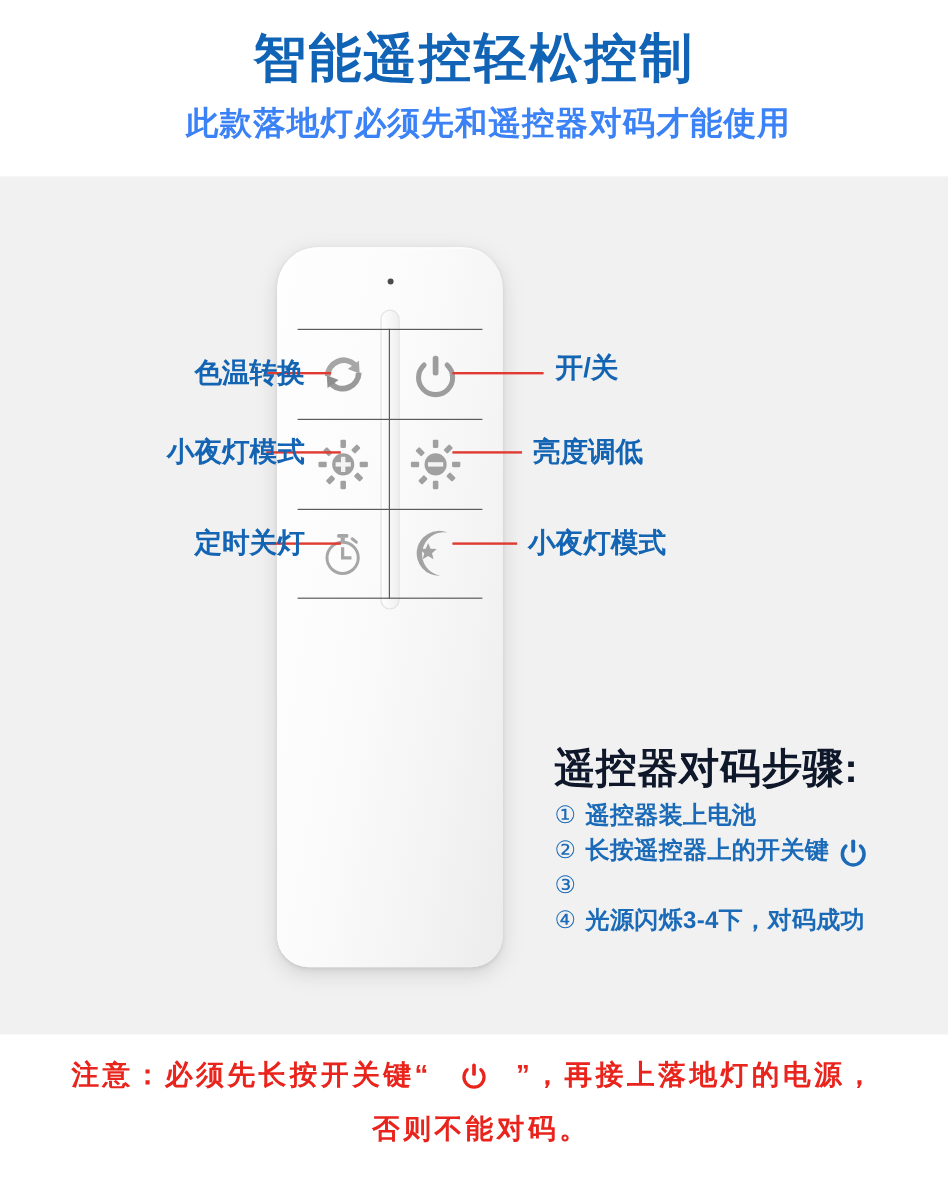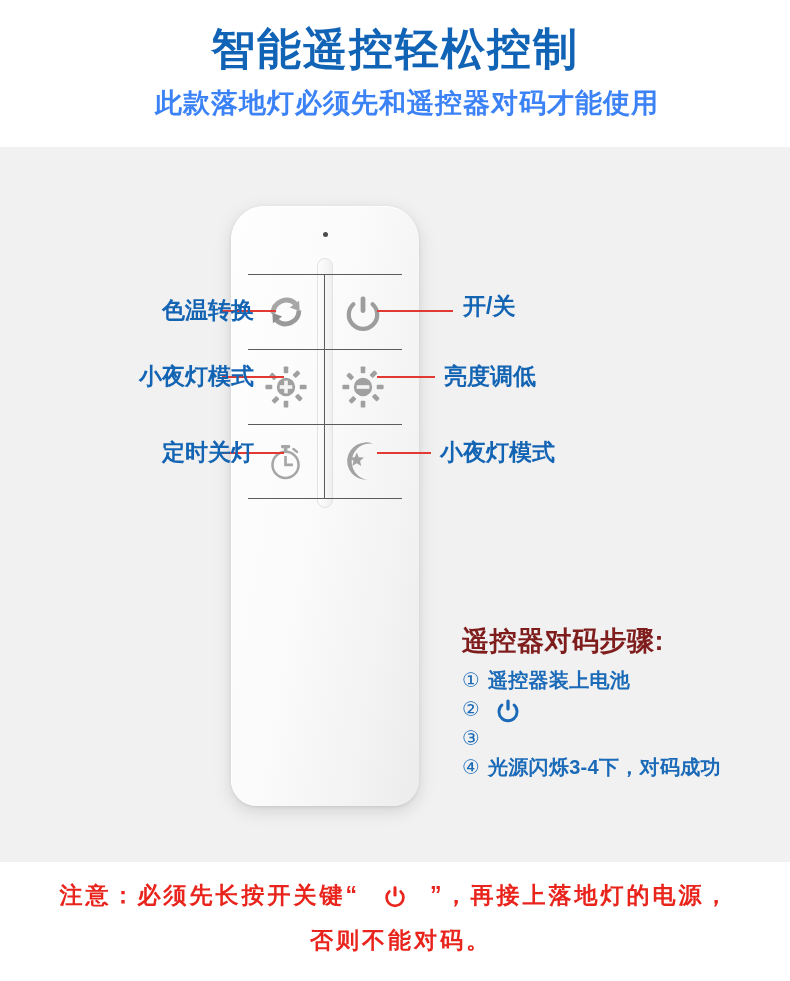--- a/index.html
+++ b/index.html
@@ -136,23 +136,23 @@
   }
   .label-l { text-align: right; margin-left: 40px; }
 
   
   .steps {
     position: absolute;
     left: 462px; top: 624px;
     width: 320px;
   }
   .steps-title {
-    font-size: 27px;
-    font-weight: bold;
-    color: #7f1d1d;
+    font-size: 34px;
+    font-weight: bold;
+    color: #0f172a;
     line-height: 34px;
     letter-spacing: 0.5px;
     white-space: nowrap;
     margin-bottom: 8px;
   }
   .step-row {
     display: flex;
     align-items: center;
     font-size: 20px;
     font-weight: bold;
@@ -301,20 +301,21 @@
 <div class="steps">
   <div class="steps-title">遥控器对码步骤:</div>
 
   <div class="step-row">
     <span class="step-num">①</span>
     <span class="step-text">遥控器装上电池</span>
   </div>
 
   <div class="step-row">
     <span class="step-num">②</span>
+    <span class="step-text">长按遥控器上的开关键</span>
     <span class="step-icon">
       <svg width="28" height="28" viewBox="0 0 48 48">
         <path d="M13.5 15.5 A15.5 15.5 0 1 0 34.5 15.5" fill="none" stroke="#1a6ab8" stroke-width="5" stroke-linecap="round"></path>
         <rect x="21.2" y="6" width="5.6" height="19" rx="2.6" fill="#1a6ab8"></rect>
       </svg>
     </span>
   </div>
 
   <div class="step-row">
     <span class="step-num">③</span>

